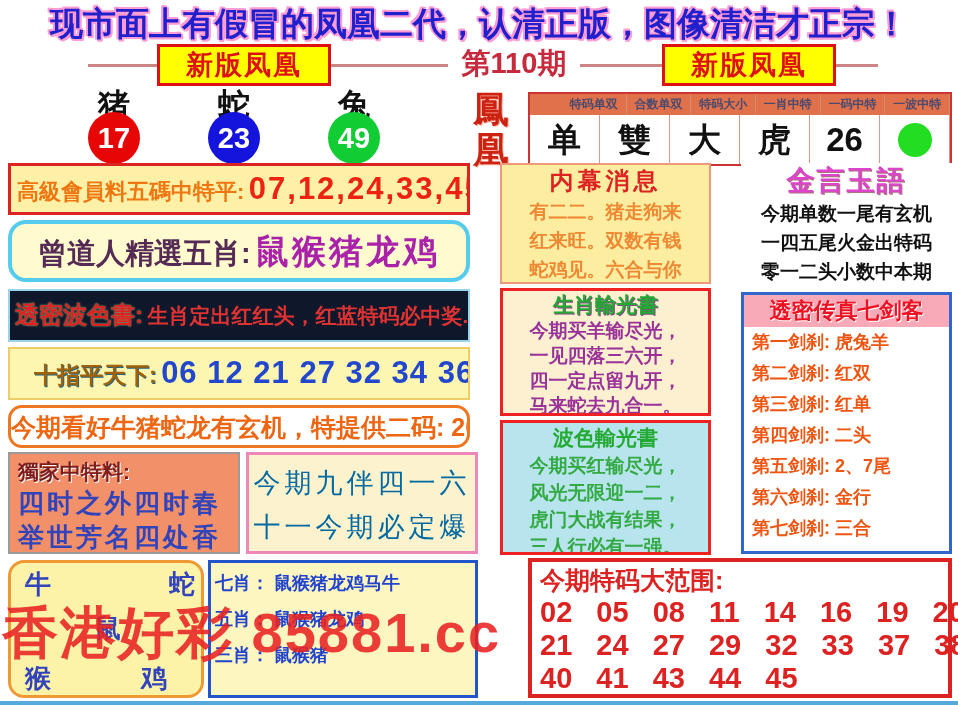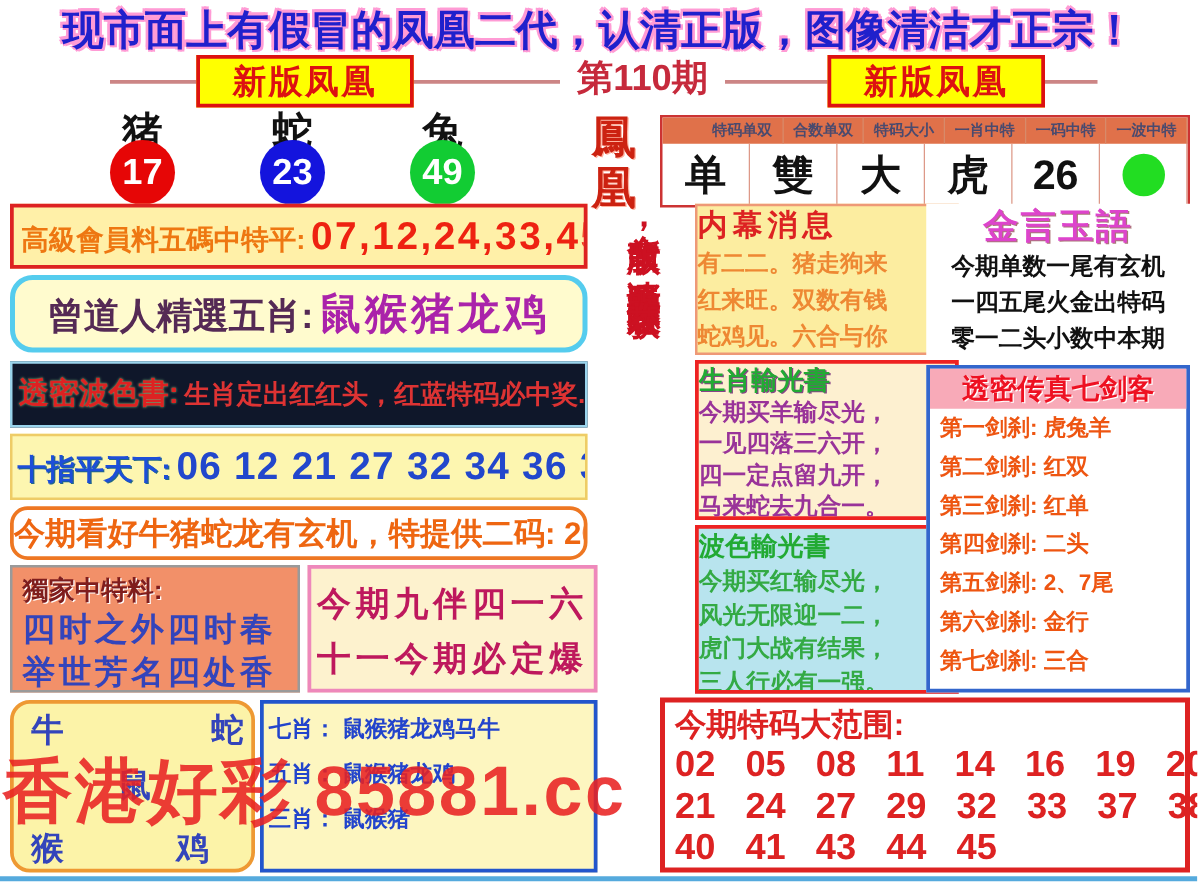--- a/index.html
+++ b/index.html
@@ -43,42 +43,42 @@
   .row1 .lab{font-size:22px;font-weight:bold;color:#ee7711;}
   .row1 .val{font-size:31px;font-weight:bold;color:#ee2211;letter-spacing:2px;}
   .row2{top:220px;height:62px;background:#fffbce;border:4px solid #55ccee;border-radius:18px;line-height:54px;
     text-align:center;}
   .row2 .lab{font-size:29px;font-weight:bold;color:#552a55;}
   .row2 .val{font-size:34px;font-weight:bold;color:#aa22aa;letter-spacing:3px;}
   .row3{top:289px;height:53px;background:#0f172a;border:2px solid #9ad4ec;line-height:48px;padding-left:5px;}
   .row3 .lab{font-size:24px;font-weight:bold;color:#dd2222;text-shadow:0 0 2px #88cc88;}
   .row3 .val{font-size:21px;font-weight:bold;color:#dd3333;}
   .row4{top:347px;height:53px;background:#fdf6b0;border:2px solid #eecc66;line-height:48px;padding-left:4px;}
-  .row4 .lab{font-size:23px;font-weight:bold;color:#1d4ed8;text-shadow:1px 1px 0 #226688;}
+  .row4 .lab{font-size:23px;font-weight:bold;color:#a16207;text-shadow:1px 1px 0 #226688;margin-left:20px;}
   .row4 .val{font-size:31px;font-weight:bold;color:#2247cc;letter-spacing:1px;}
   .row5{top:405px;height:43px;background:#ffffff;border:3px solid #ee7722;border-radius:14px;line-height:38px;
     text-align:center;font-size:25px;font-weight:bold;color:#ee6611;}
 
   .exclusive{left:8px;top:452px;width:232px;height:102px;background:#f29069;border:2px solid #9a9a9a;
     box-sizing:border-box;padding:4px 8px;}
   .exclusive .ttl{font-size:21px;font-weight:bold;color:#7f1d1d;text-shadow:1px 1px 0 #ffffff;}
   .exclusive .ln{font-size:26px;font-weight:bold;color:#3344bb;letter-spacing:3px;line-height:34px;}
   .pinkbox{left:246px;top:452px;width:232px;height:102px;background:#fdf2ce;border:3px solid #ee88bb;
     box-sizing:border-box;text-align:center;padding-top:6px;}
-  .pinkbox .ln{font-size:27px;font-weight:bold;color:#be185d;letter-spacing:4px;line-height:44px;}
+  .pinkbox .ln{font-size:27px;font-weight:normal;color:#0369a1;letter-spacing:4px;line-height:44px;}
 
   .agrid{left:8px;top:560px;width:196px;height:138px;background:#fcf3a8;border:3px solid #ee9933;
     border-radius:16px;box-sizing:border-box;}
   .agrid span{position:absolute;font-size:26px;font-weight:bold;color:#3344bb;}
   .ghosts{left:208px;top:560px;width:270px;height:138px;background:#fdf6c0;border:3px solid #2255cc;
     box-sizing:border-box;padding:2px 4px;overflow:hidden;}
   .ghosts .ttl{font-size:19px;font-weight:bold;color:#ee2211;white-space:nowrap;}
   .ghosts .grow{font-size:18px;font-weight:bold;color:#2244cc;line-height:36px;white-space:nowrap;}
 
-  .midbox{left:556px;width:211px;box-sizing:border-box;overflow:hidden;}
+  .midbox{left:500px;width:211px;box-sizing:border-box;text-align:center;overflow:hidden;}
   .insider{top:163px;height:121px;background:#fceda0;border:2px solid #ee9977;}
   .insider .ttl{font-size:24px;font-weight:bold;color:#dd2222;letter-spacing:4px;line-height:32px;}
   .insider .ln{font-size:19px;font-weight:bold;color:#ee8833;line-height:29px;white-space:nowrap;}
   .zpoem{top:288px;height:128px;background:#fdf0d0;border:3px solid #ee2222;}
   .zpoem .ttl{font-size:21px;font-weight:bold;color:#22aa33;text-shadow:1px 1px 0 #884488;line-height:27px;}
   .zpoem .ln{font-size:19px;font-weight:bold;color:#993399;line-height:25px;white-space:nowrap;}
   .wpoem{top:420px;height:135px;background:#b8e4ee;border:3px solid #ee2222;}
   .wpoem .ttl{font-size:21px;font-weight:bold;color:#22aa33;line-height:29px;}
   .wpoem .ln{font-size:19px;font-weight:bold;color:#33aa44;line-height:27px;white-space:nowrap;}
 

